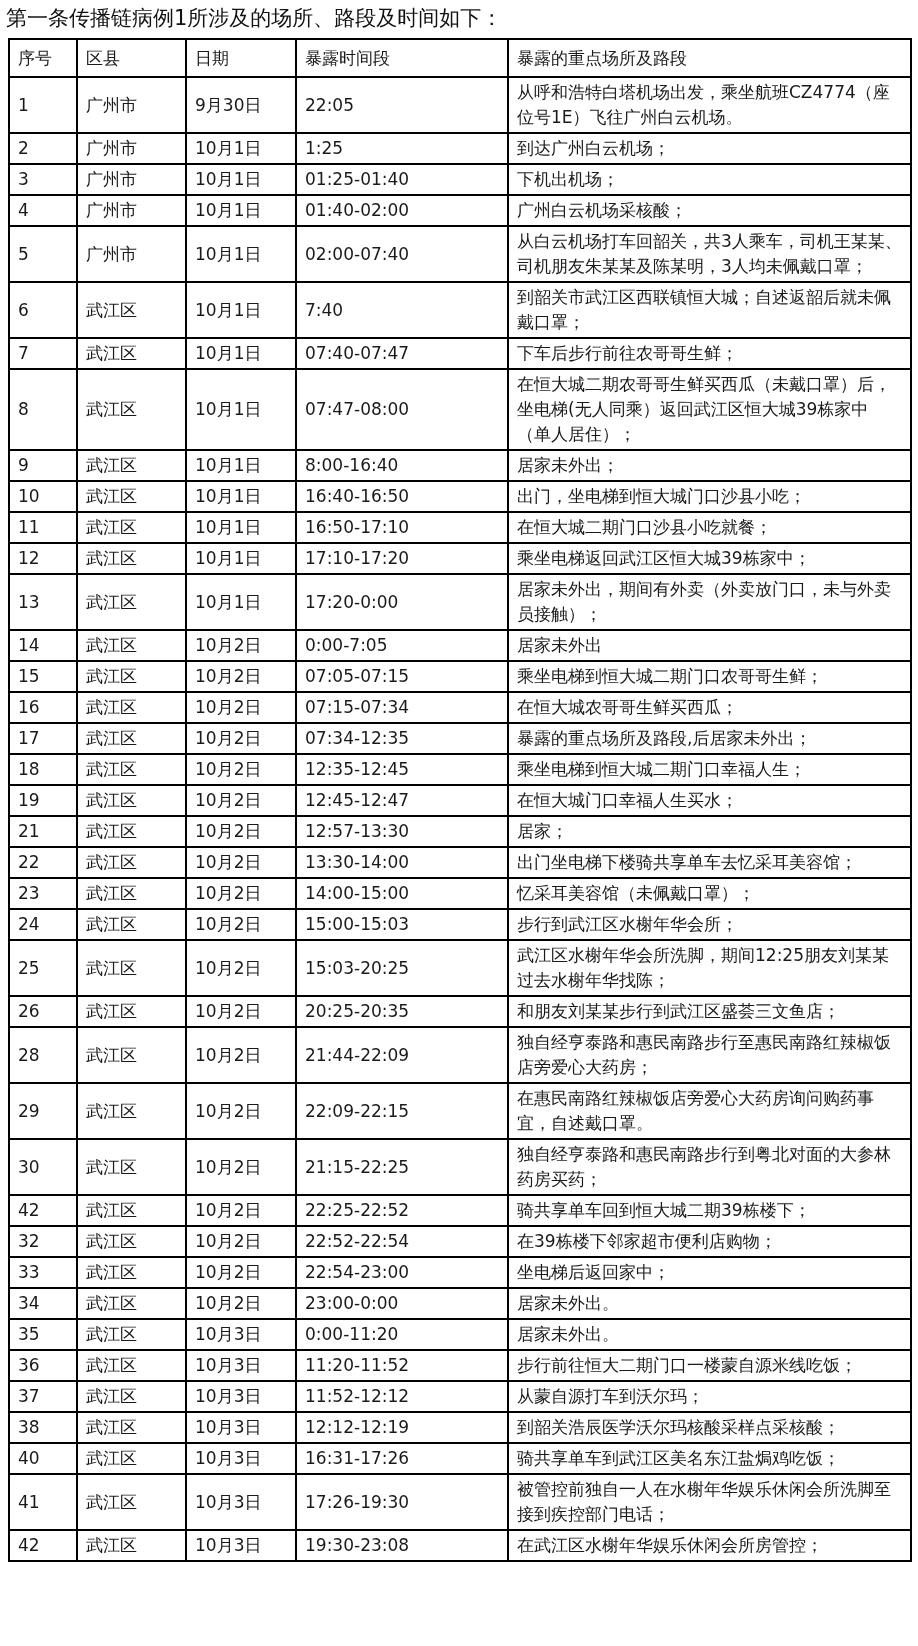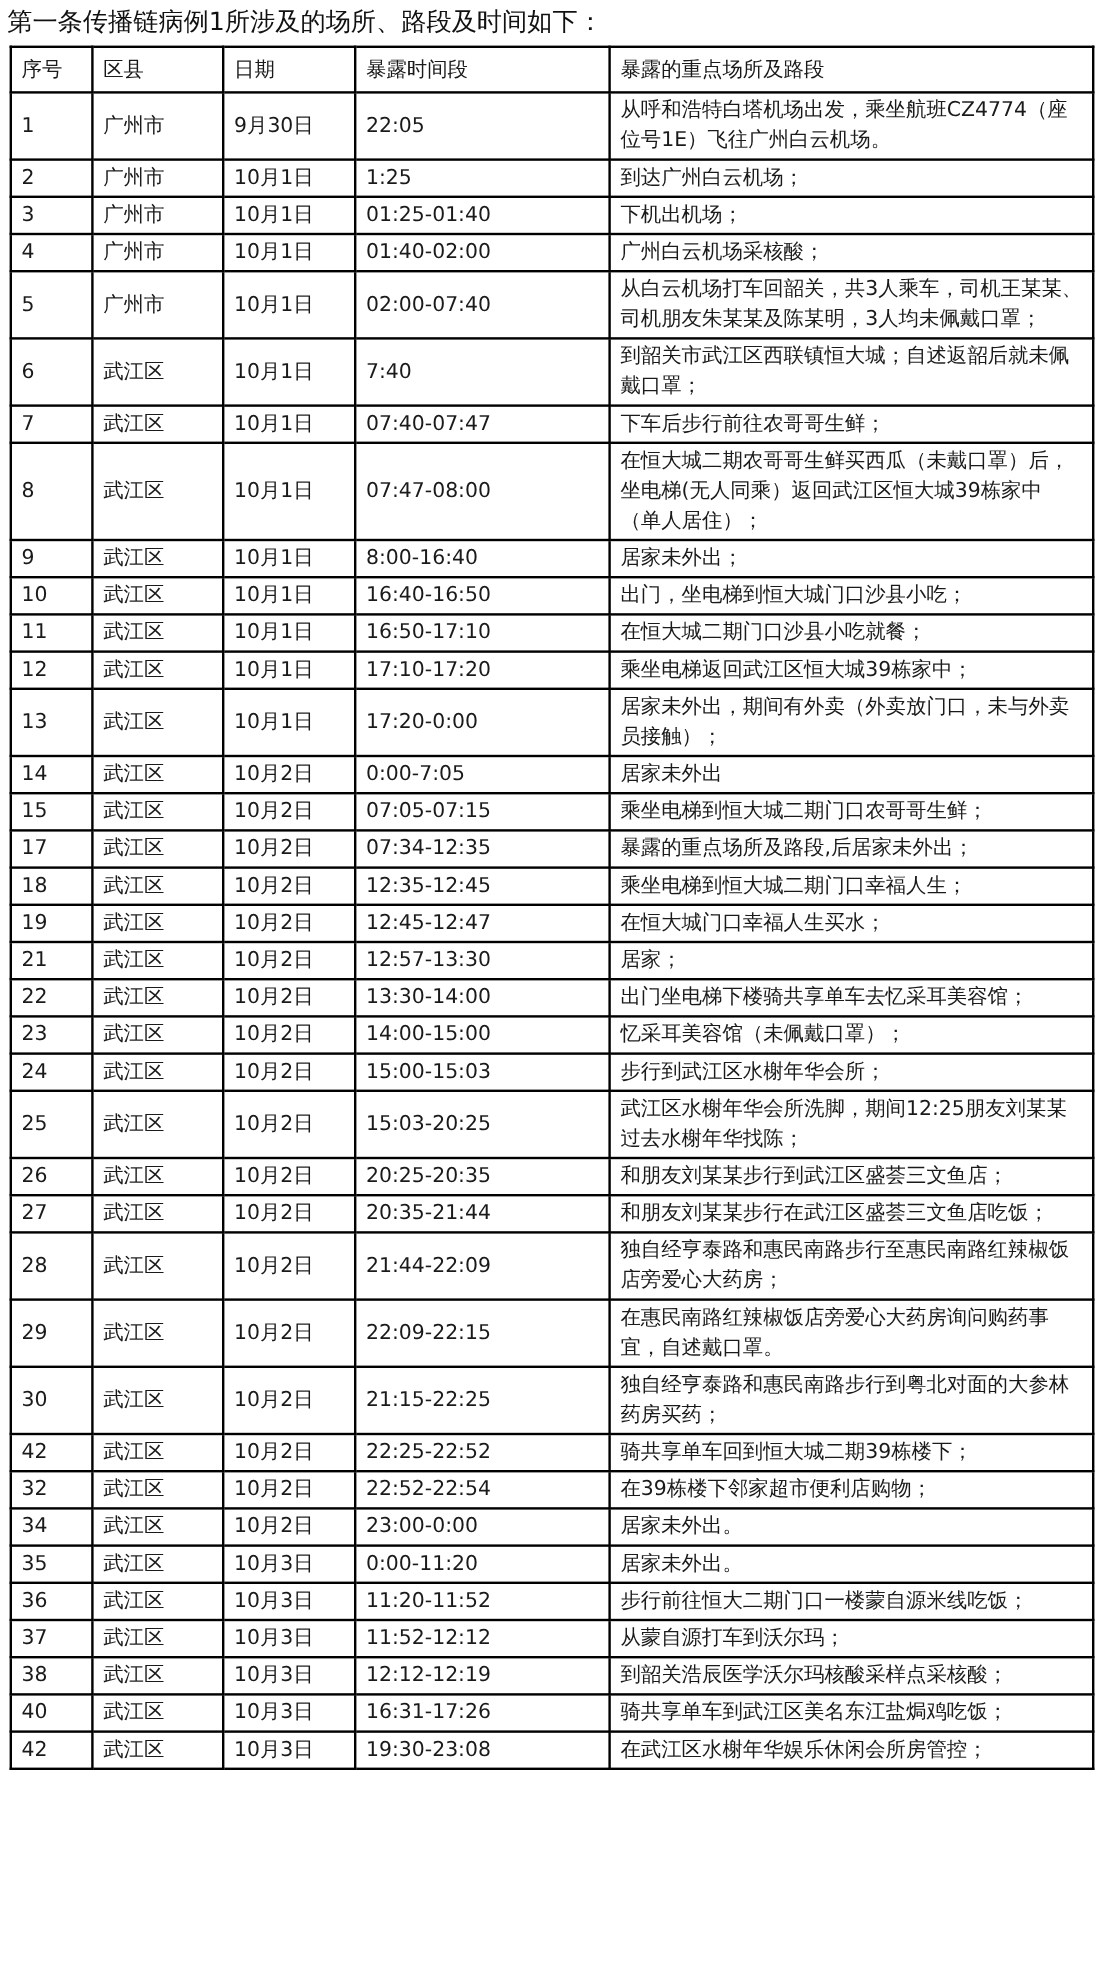--- a/index.html
+++ b/index.html
@@ -174,20 +174,27 @@
           <td class="cell-det">居家未外出</td>
         </tr>
         <tr>
           <td class="cell-no">15</td>
           <td class="cell-dist">武江区</td>
           <td class="cell-date">10月2日</td>
           <td class="cell-time">07:05-07:15</td>
           <td class="cell-det">乘坐电梯到恒大城二期门口农哥哥生鲜；</td>
         </tr>
         <tr>
+          <td class="cell-no">16</td>
+          <td class="cell-dist">武江区</td>
+          <td class="cell-date">10月2日</td>
+          <td class="cell-time">07:15-07:34</td>
+          <td class="cell-det">在恒大城农哥哥生鲜买西瓜；</td>
+        </tr>
+        <tr>
           <td class="cell-no">17</td>
           <td class="cell-dist">武江区</td>
           <td class="cell-date">10月2日</td>
           <td class="cell-time">07:34-12:35</td>
           <td class="cell-det">暴露的重点场所及路段,后居家未外出；</td>
         </tr>
         <tr>
           <td class="cell-no">18</td>
           <td class="cell-dist">武江区</td>
           <td class="cell-date">10月2日</td>
@@ -237,27 +244,20 @@
           <td class="cell-det">武江区水榭年华会所洗脚，期间12:25朋友刘某某过去水榭年华找陈；</td>
         </tr>
         <tr>
           <td class="cell-no">26</td>
           <td class="cell-dist">武江区</td>
           <td class="cell-date">10月2日</td>
           <td class="cell-time">20:25-20:35</td>
           <td class="cell-det">和朋友刘某某步行到武江区盛荟三文鱼店；</td>
         </tr>
         <tr>
-          <td class="cell-no">27</td>
-          <td class="cell-dist">武江区</td>
-          <td class="cell-date">10月2日</td>
-          <td class="cell-time">20:35-21:44</td>
-          <td class="cell-det">和朋友刘某某步行在武江区盛荟三文鱼店吃饭；</td>
-        </tr>
-        <tr>
           <td class="cell-no">28</td>
           <td class="cell-dist">武江区</td>
           <td class="cell-date">10月2日</td>
           <td class="cell-time">21:44-22:09</td>
           <td class="cell-det">独自经亨泰路和惠民南路步行至惠民南路红辣椒饭店旁爱心大药房；</td>
         </tr>
         <tr>
           <td class="cell-no">29</td>
           <td class="cell-dist">武江区</td>
           <td class="cell-date">10月2日</td>
@@ -279,20 +279,27 @@
           <td class="cell-det">骑共享单车回到恒大城二期39栋楼下；</td>
         </tr>
         <tr>
           <td class="cell-no">32</td>
           <td class="cell-dist">武江区</td>
           <td class="cell-date">10月2日</td>
           <td class="cell-time">22:52-22:54</td>
           <td class="cell-det">在39栋楼下邻家超市便利店购物；</td>
         </tr>
         <tr>
+          <td class="cell-no">33</td>
+          <td class="cell-dist">武江区</td>
+          <td class="cell-date">10月2日</td>
+          <td class="cell-time">22:54-23:00</td>
+          <td class="cell-det">坐电梯后返回家中；</td>
+        </tr>
+        <tr>
           <td class="cell-no">34</td>
           <td class="cell-dist">武江区</td>
           <td class="cell-date">10月2日</td>
           <td class="cell-time">23:00-0:00</td>
           <td class="cell-det">居家未外出。</td>
         </tr>
         <tr>
           <td class="cell-no">35</td>
           <td class="cell-dist">武江区</td>
           <td class="cell-date">10月3日</td>
@@ -319,20 +326,27 @@
           <td class="cell-date">10月3日</td>
           <td class="cell-time">12:12-12:19</td>
           <td class="cell-det">到韶关浩辰医学沃尔玛核酸采样点采核酸；</td>
         </tr>
         <tr>
           <td class="cell-no">40</td>
           <td class="cell-dist">武江区</td>
           <td class="cell-date">10月3日</td>
           <td class="cell-time">16:31-17:26</td>
           <td class="cell-det">骑共享单车到武江区美名东江盐焗鸡吃饭；</td>
+        </tr>
+        <tr>
+          <td class="cell-no">41</td>
+          <td class="cell-dist">武江区</td>
+          <td class="cell-date">10月3日</td>
+          <td class="cell-time">17:26-19:30</td>
+          <td class="cell-det">被管控前独自一人在水榭年华娱乐休闲会所洗脚至接到疾控部门电话；</td>
         </tr>
         <tr>
           <td class="cell-no">42</td>
           <td class="cell-dist">武江区</td>
           <td class="cell-date">10月3日</td>
           <td class="cell-time">19:30-23:08</td>
           <td class="cell-det">在武江区水榭年华娱乐休闲会所房管控；</td>
         </tr>
       </tbody>
   </table>

